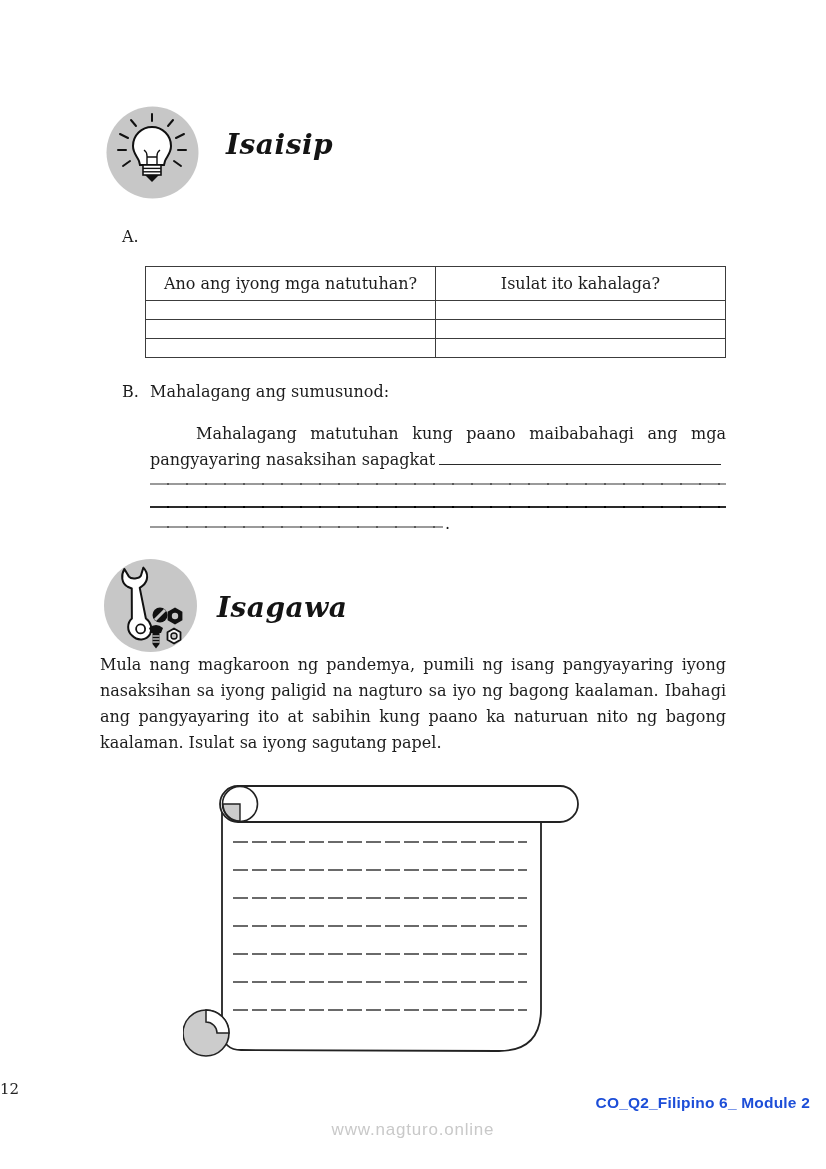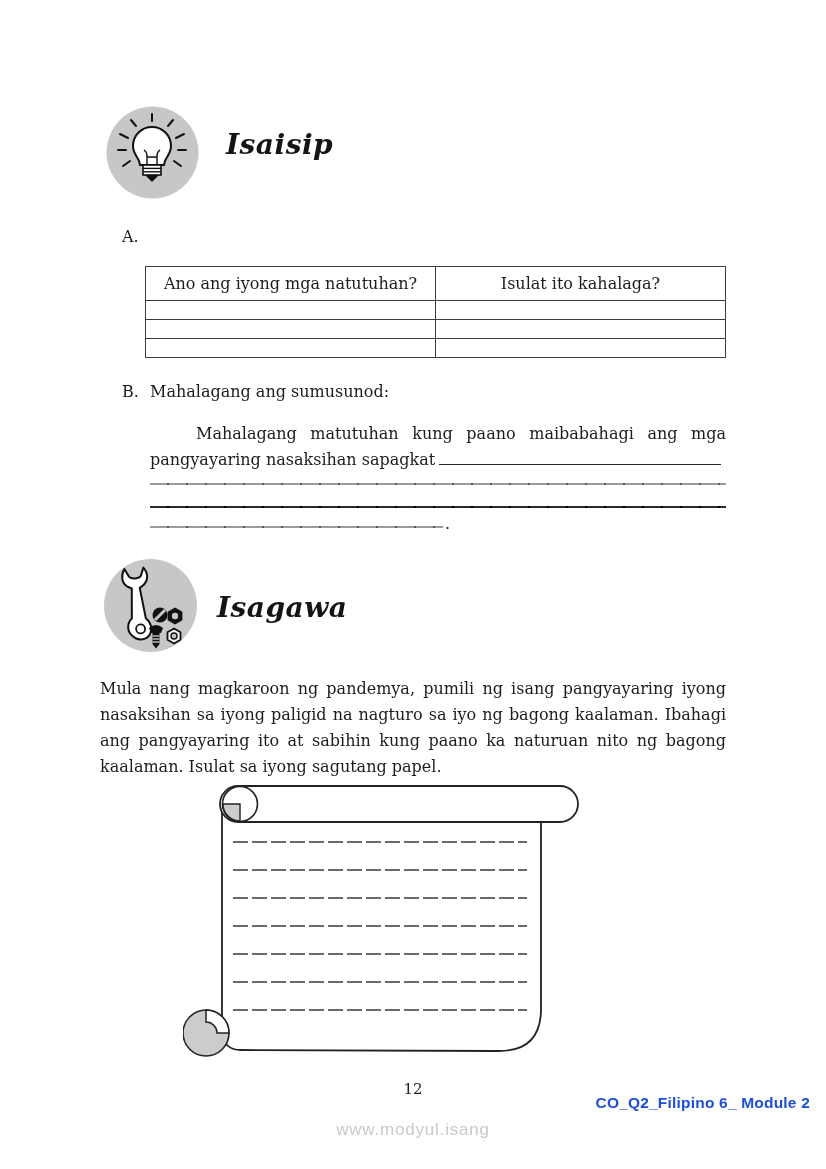--- a/index.html
+++ b/index.html
@@ -149,21 +149,21 @@
       <line x1="49.5" y1="81" x2="56.5" y2="81" stroke="#c7c7c7" stroke-width="1.4"></line>
       <line x1="49.5" y1="84" x2="56.5" y2="84" stroke="#c7c7c7" stroke-width="1.4"></line>
       <path d="M49.5,86 h7 l-3.5,4.5 z" fill="#111"></path>
       <polygon points="71,70.5 77.5,74.2 77.5,81.8 71,85.5 64.5,81.8 64.5,74.2" fill="#f4f4f4" stroke="#111" stroke-width="1.8" stroke-linejoin="round"></polygon>
       <circle cx="71" cy="78" r="3" fill="#c7c7c7" stroke="#111" stroke-width="1.4"></circle>
     </svg>
   </div>
 
   <div class="abs section-heading" style="left:217px;top:591px;">Isagawa</div>
 
-  <div class="abs para" style="left:100px;top:676px;width:626px;">Mula nang magkaroon ng pandemya, pumili ng isang pangyayaring iyong nasaksihan sa iyong paligid na nagturo sa iyo ng bagong kaalaman. Ibahagi ang pangyayaring ito at sabihin kung paano ka naturuan nito ng bagong kaalaman. Isulat sa iyong sagutang papel.</div>
+  <div class="abs para" style="left:100px;top:652px;width:626px;">Mula nang magkaroon ng pandemya, pumili ng isang pangyayaring iyong nasaksihan sa iyong paligid na nagturo sa iyo ng bagong kaalaman. Ibahagi ang pangyayaring ito at sabihin kung paano ka naturuan nito ng bagong kaalaman. Isulat sa iyong sagutang papel.</div>
 
   <div class="abs" style="left:183px;top:783px;">
     <svg width="400" height="285" viewBox="0 0 400 285">
 
       <path d="M39,30 L39,250 Q41,267 58,267 L316,268 Q358,268 358,226 L358,30 Z" fill="#ffffff" stroke="#222" stroke-width="1.8"></path>
 
       <g stroke="#3a3a3a" stroke-width="1.7" stroke-dasharray="15 4">
         <line x1="50" y1="59" x2="344" y2="59"></line>
         <line x1="50" y1="87" x2="344" y2="87"></line>
         <line x1="50" y1="115" x2="344" y2="115"></line>
@@ -175,19 +175,19 @@
 
       <rect x="37" y="3" width="358" height="36" rx="18" fill="#ffffff" stroke="#222" stroke-width="1.8"></rect>
       <circle cx="57" cy="21" r="17.5" fill="#ffffff" stroke="#222" stroke-width="1.6"></circle>
       <path d="M40,21 a17,17 0 0 0 17,17 l0,-17 z" fill="#cccccc" stroke="#222" stroke-width="1.4"></path>
 
       <circle cx="23" cy="250" r="23" fill="#cccccc" stroke="#222" stroke-width="1.6"></circle>
       <path d="M46,250 a23,23 0 0 0 -23,-23 l0,12 a11,11 0 0 1 11,11 z" fill="#ffffff" stroke="#222" stroke-width="1.5"></path>
     </svg>
   </div>
 
-  <div class="abs page-number" style="left:0;top:1080px;width:826px;text-align:center;">12</div>
+  <div class="abs page-number" style="left:0;top:1080px;width:826px;text-align:left;">12</div>
 
   <div class="abs module-label" style="right:16px;top:1094px;">CO_Q2_Filipino 6_ Module 2</div>
 
-  <div class="abs watermark" style="left:0;top:1120px;width:826px;text-align:center;">www.modyul.isang</div>
+  <div class="abs watermark" style="left:0;top:1120px;width:826px;text-align:center;">www.nagturo.online</div>
 
 </div>
 
 </body></html>

